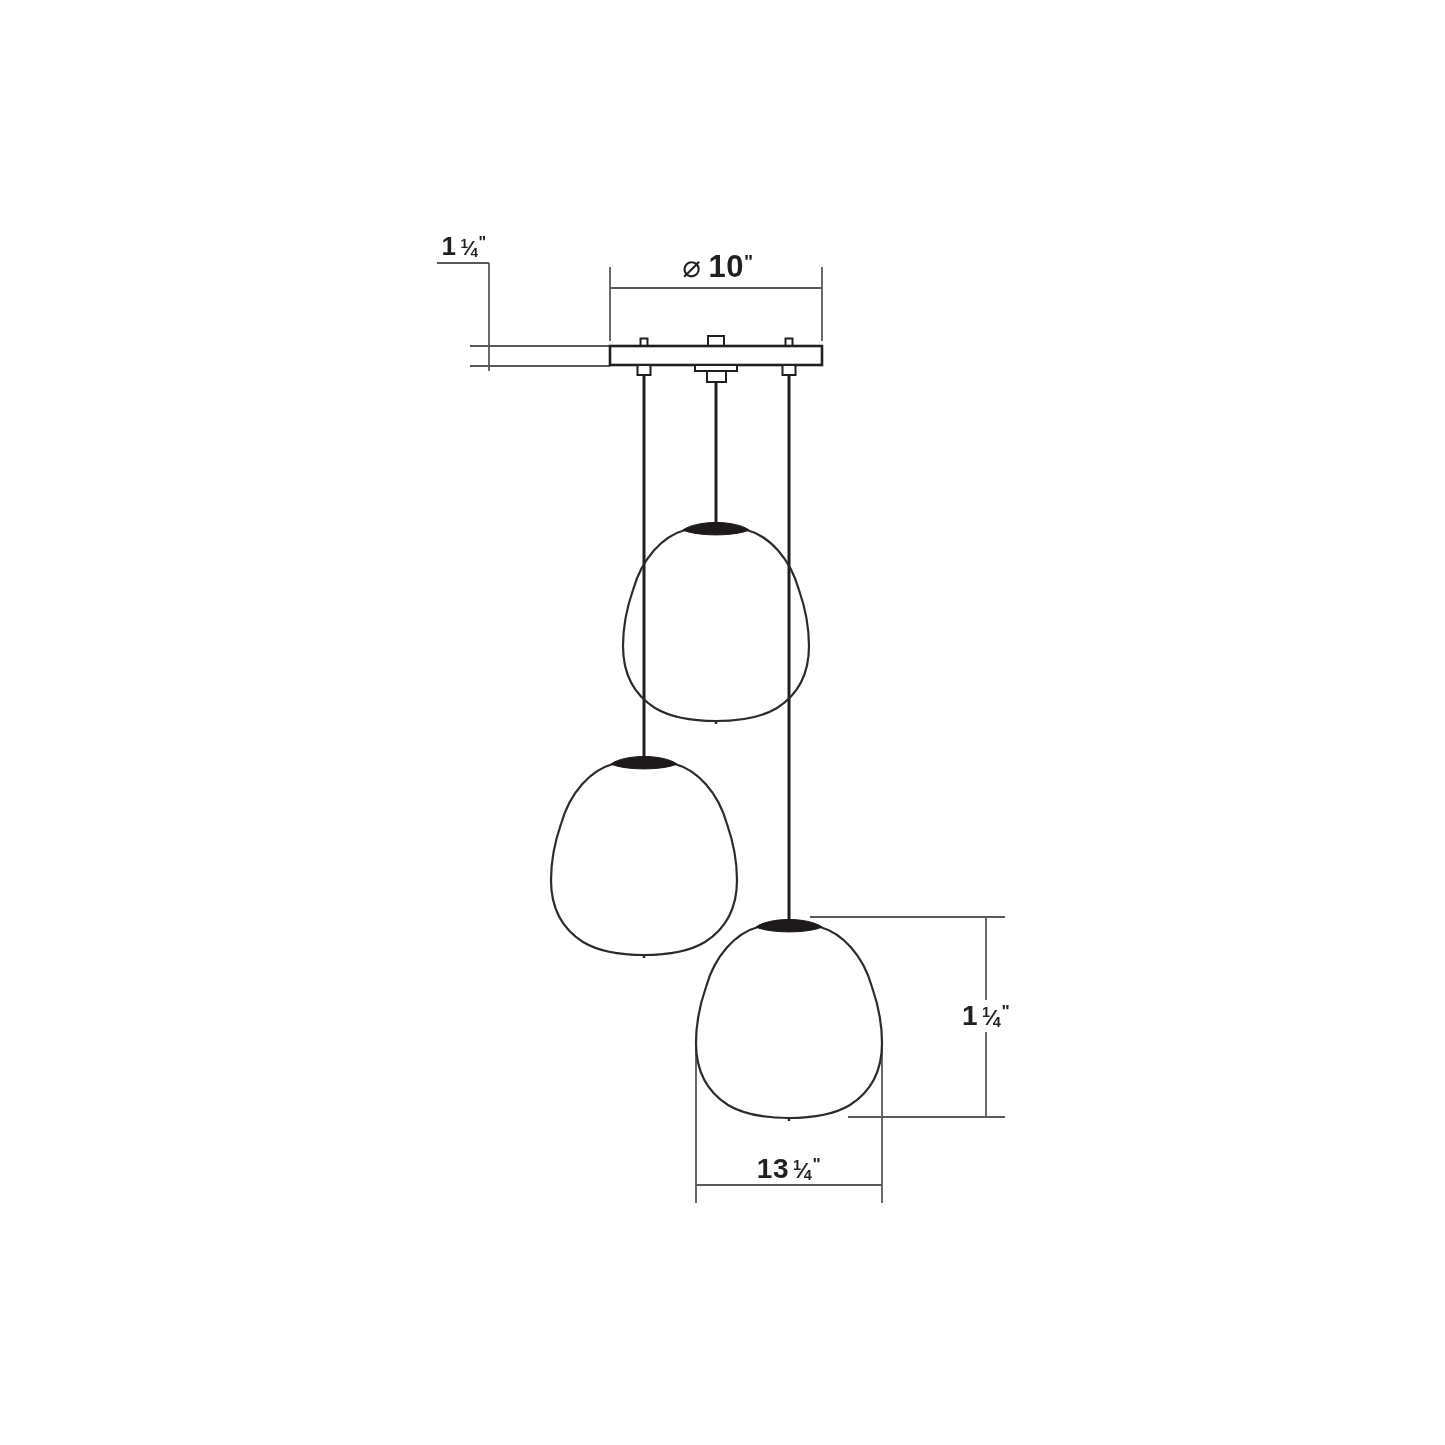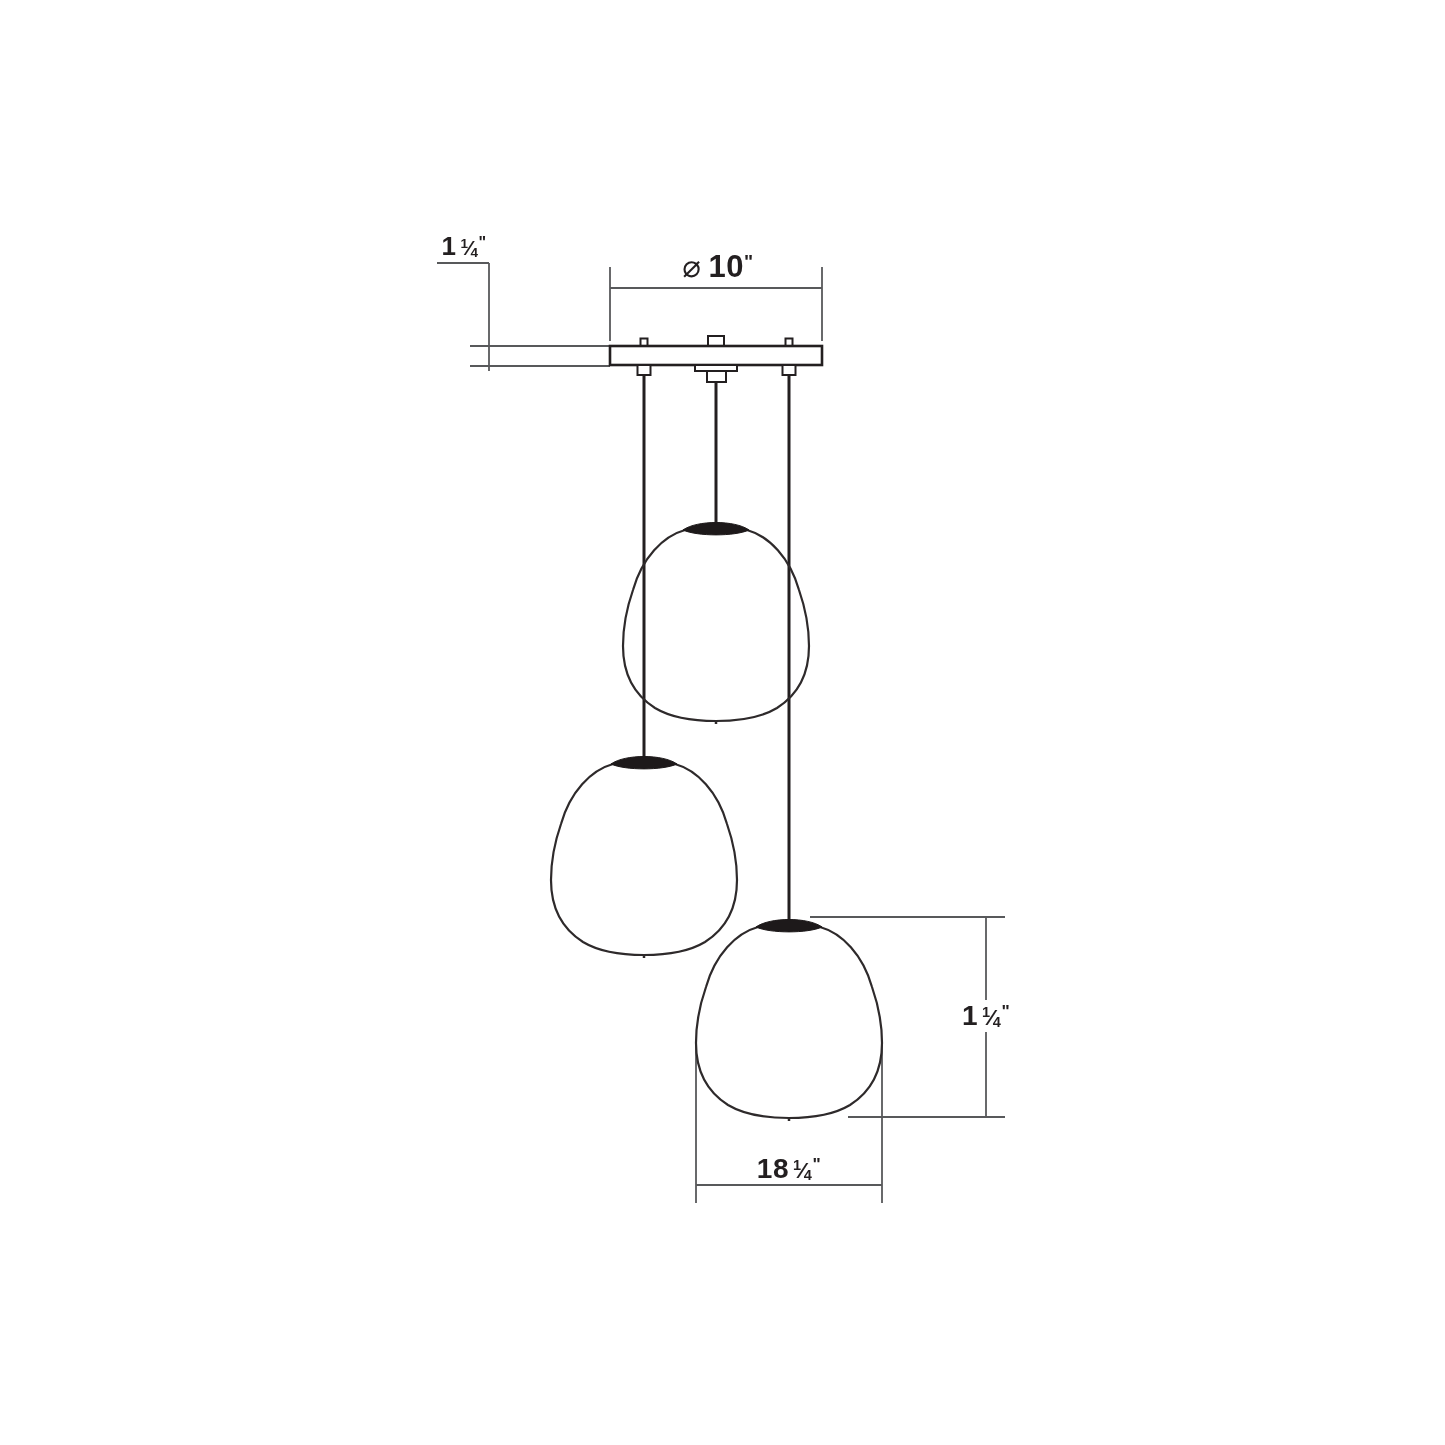--- a/index.html
+++ b/index.html
@@ -148,16 +148,16 @@
 
   <div class="dim-label" id="label-diameter">
     <span class="dia-symbol">⌀</span><span>10</span><span class="unit">"</span>
   </div>
 
   <div class="dim-label" id="label-shade-height">
     <span>1</span><span class="frac"><sup>1</sup><span class="slash">⁄</span><sub>4</sub></span><span class="unit">"</span>
   </div>
 
   <div class="dim-label" id="label-shade-width">
-    <span>18</span><span class="frac"><sup>1</sup><span class="slash">⁄</span><sub>4</sub></span><span class="unit">"</span>
+    <span>13</span><span class="frac"><sup>1</sup><span class="slash">⁄</span><sub>4</sub></span><span class="unit">"</span>
   </div>
 
 </div>
 
 </body></html>

